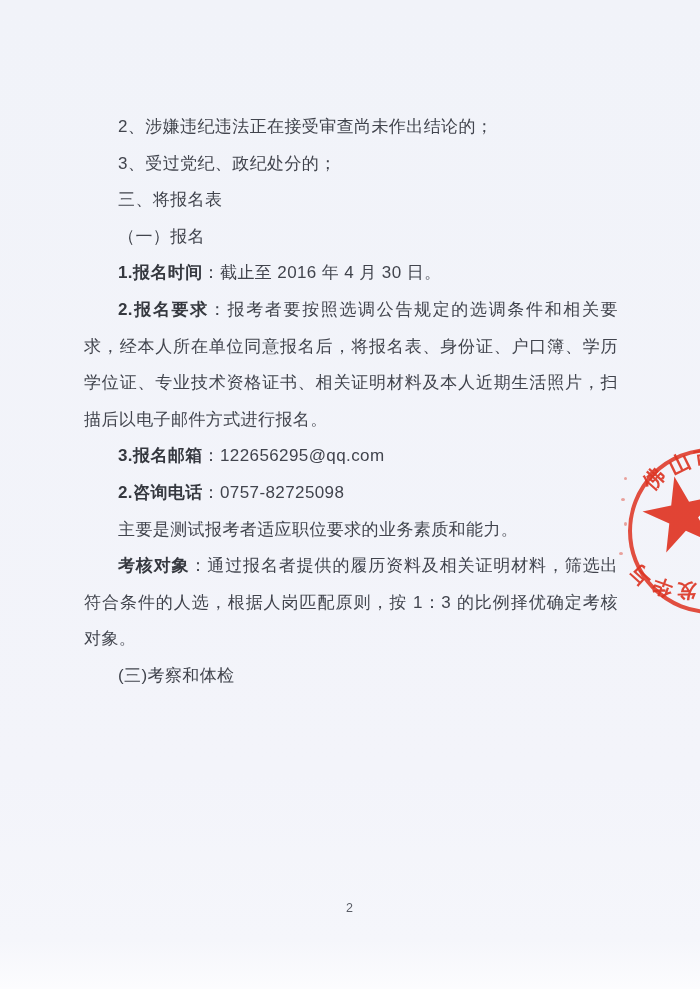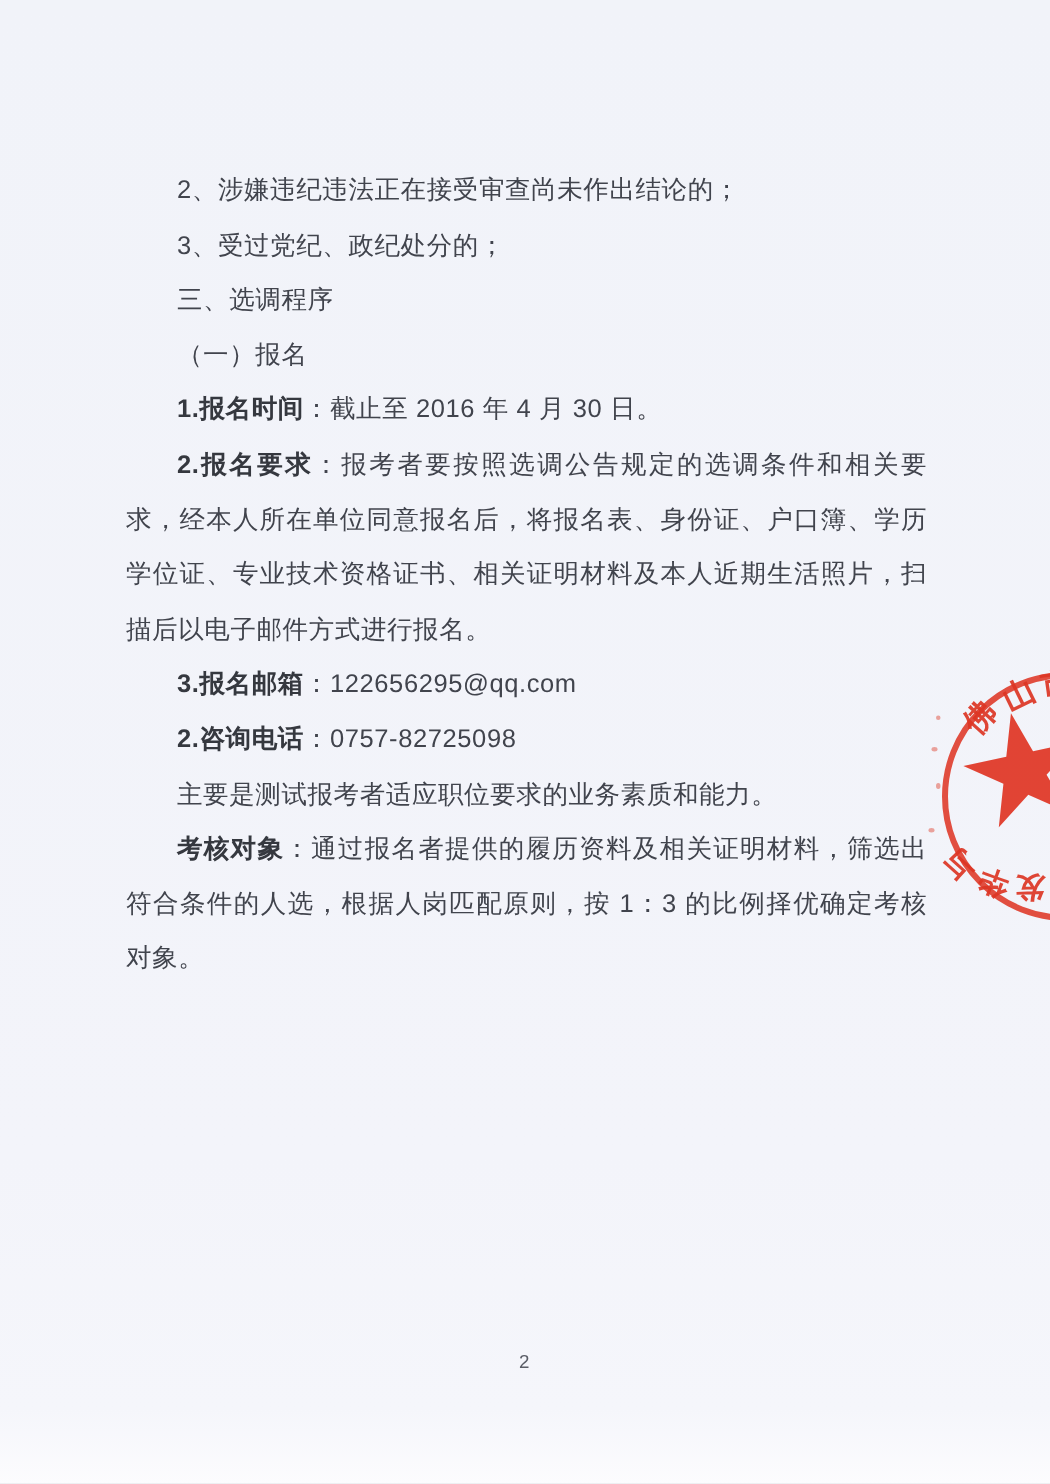--- a/index.html
+++ b/index.html
@@ -66,28 +66,29 @@
   .speck.s4 { left:624px; top:477px; width:3px; height:3px; }
 </style>
 </head>
 <body>
 
 <div class="page">
 
   <div class="content">
     <p><span>2、涉嫌违纪违法正在接受审查尚未作出结论的；</span></p>
     <p><span>3、受过党纪、政纪处分的；</span></p>
-    <p><span>三、选调程序</span></p>
+    <p><span>三、将报名表</span></p>
     <p><span>（一）报名</span></p>
     <p><b>1.报名时间</b><span>：截止至 2016 年 4 月 30 日。</span></p>
     <p><b>2.报名要求</b><span>：报考者要按照选调公告规定的选调条件和相关要求，经本人所在单位同意报名后，将报名表、身份证、户口簿、学历学位证、专业技术资格证书、相关证明材料及本人近期生活照片，扫描后以电子邮件方式进行报名。</span></p>
     <p><b>3.报名邮箱</b><span>：122656295@qq.com</span></p>
     <p><b>2.咨询电话</b><span>：0757-82725098</span></p>
     <p><span>主要是测试报考者适应职位要求的业务素质和能力。</span></p>
     <p><b>考核对象</b><span>：通过报名者提供的履历资料及相关证明材料，筛选出符合条件的人选，根据人岗匹配原则，按 1：3 的比例择优确定考核对象。</span></p>
+    <p><span>(三)考察和体检</span></p>
   </div>
 
   <div class="seal">
     <div class="seal-ring"></div>
     <div class="seal-star">★</div>
     <div class="seal-char c-fo">佛</div>
     <div class="seal-char c-shan">山</div>
     <div class="seal-char c-shi">市</div>
     <div class="seal-char b1">与</div>
     <div class="seal-char b2">华</div>

